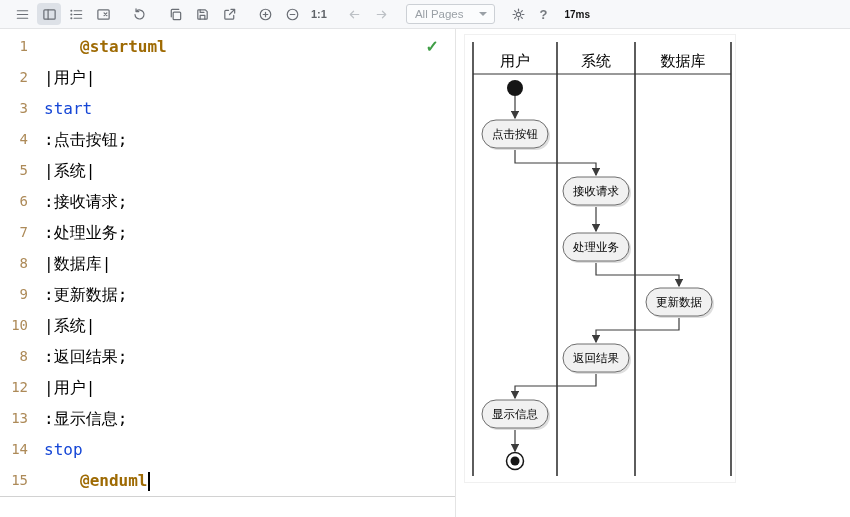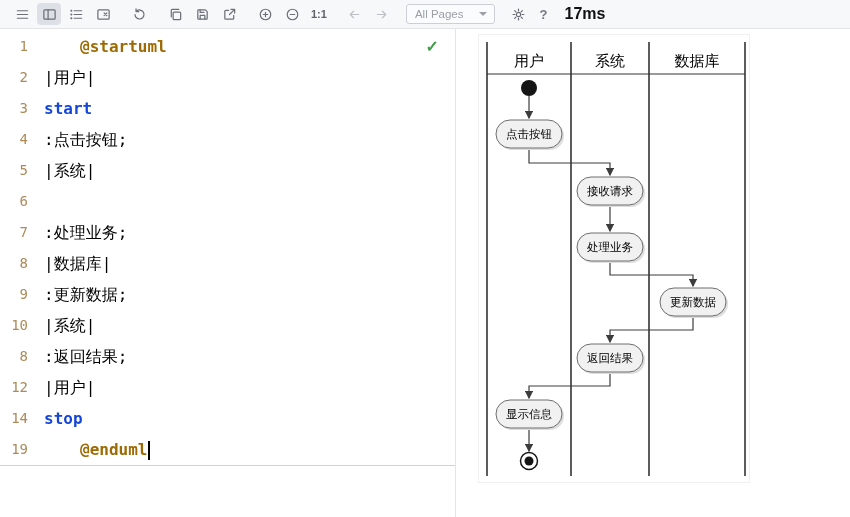--- a/index.html
+++ b/index.html
@@ -26,40 +26,40 @@
   .tb.disabled { color:#bdc1c6; }
   .gap { margin-left:9px; }
   .tb-text { font-size:11px; font-weight:700; color:#5f6368; width:auto; padding:0 4px; }
   .dropdown {
     margin-left:9px; height:20px; min-width:68px; padding:0 7px 0 8px;
     border:1px solid #ccd0d5; border-radius:3px; background:#fbfcfd;
     display:flex; align-items:center; gap:15px; font-size:11.5px; color:#9aa0a6;
   }
   .dd-caret { width:0; height:0; border-left:4px solid transparent; border-right:4px solid transparent; border-top:4.5px solid #9aa0a6; }
   .help-btn { font-size:13px; font-weight:700; color:#75797f; width:20px; }
-  .render-time { margin-left:8px; font-size:16px; font-weight:700; color:#111; }
+  .render-time { margin-left:8px; font-size:10px; font-weight:700; color:#111; }
 
   
   .content { flex:1; display:flex; min-height:0; }
 
   
   .editor { width:456px; flex:none; position:relative; background:#fff; border-right:1px solid #e4e4e4; padding-top:2px; }
   .lines { border-bottom:1px solid #d2d2d2; }
   .ed-row { display:flex; height:31px; line-height:31px; font-family:"DejaVu Sans Mono", monospace; font-size:16px; }
   .ln { width:44px; flex:none; text-align:right; padding-right:16px; color:#ad8a58; font-size:14px; font-family:"DejaVu Sans Mono", monospace; }
   .code { white-space:pre; }
   .tk-meta { color:#9e6a03; font-weight:600;margin-left:36px; }
-  .tk-keyword { color:#1546d6; font-weight:700; }
+  .tk-keyword { color:#1546d6; font-weight:400; }
   .tk-plain { color:#000; }
   .caret { display:inline-block; width:2px; height:19px; background:#000; vertical-align:middle; margin-left:1px; }
   .syntax-ok { position:absolute; top:8px; right:16px; color:#3f9e46; font-size:16px; font-weight:700; }
 
   
   .preview { flex:1; position:relative; background:#ffffff; }
-  .canvas { position:absolute; left:22px; top:5px; width:272px; height:449px; background:#fff; border:1px solid #f0f0f0; padding:2px; }
+  .canvas { position:absolute; left:8px; top:5px; width:272px; height:449px; background:#fff; border:1px solid #f0f0f0; padding:2px; }
   .canvas svg { display:block; }
   .lane-title { font-size:15px; fill:#000; font-family:"Liberation Sans", sans-serif; }
   .act-label { font-size:11.5px; fill:#000; font-family:"Liberation Sans", sans-serif; }
 </style>
 </head>
 <body>
 
 <div class="app">
 
   <div class="toolbar">
@@ -173,20 +173,21 @@
           <div class="ed-row">
             <span class="ln">4</span>
             <span class="code"><span class="tk-plain">:点击按钮;</span></span>
           </div>
           <div class="ed-row">
             <span class="ln">5</span>
             <span class="code"><span class="tk-plain">|系统|</span></span>
           </div>
           <div class="ed-row">
             <span class="ln">6</span>
+            <span class="code"><span class="tk-plain">:接收请求;</span></span>
           </div>
           <div class="ed-row">
             <span class="ln">7</span>
             <span class="code"><span class="tk-plain">:处理业务;</span></span>
           </div>
           <div class="ed-row">
             <span class="ln">8</span>
             <span class="code"><span class="tk-plain">|数据库|</span></span>
           </div>
           <div class="ed-row">
@@ -199,25 +200,29 @@
           </div>
           <div class="ed-row">
             <span class="ln">8</span>
             <span class="code"><span class="tk-plain">:返回结果;</span></span>
           </div>
           <div class="ed-row">
             <span class="ln">12</span>
             <span class="code"><span class="tk-plain">|用户|</span></span>
           </div>
           <div class="ed-row">
+            <span class="ln">13</span>
+            <span class="code"><span class="tk-plain">:显示信息;</span></span>
+          </div>
+          <div class="ed-row">
             <span class="ln">14</span>
             <span class="code"><span class="tk-keyword">stop</span></span>
           </div>
           <div class="ed-row">
-            <span class="ln">19</span>
+            <span class="ln">15</span>
             <span class="code"><span class="tk-meta">@enduml</span><span class="caret"></span></span>
           </div>
         </div>
       <div class="syntax-ok">✓</div>
     </div>
 
     <div class="preview">
       <div class="canvas">
         <svg width="266" height="443" viewBox="0 0 266 443">
           <defs>

